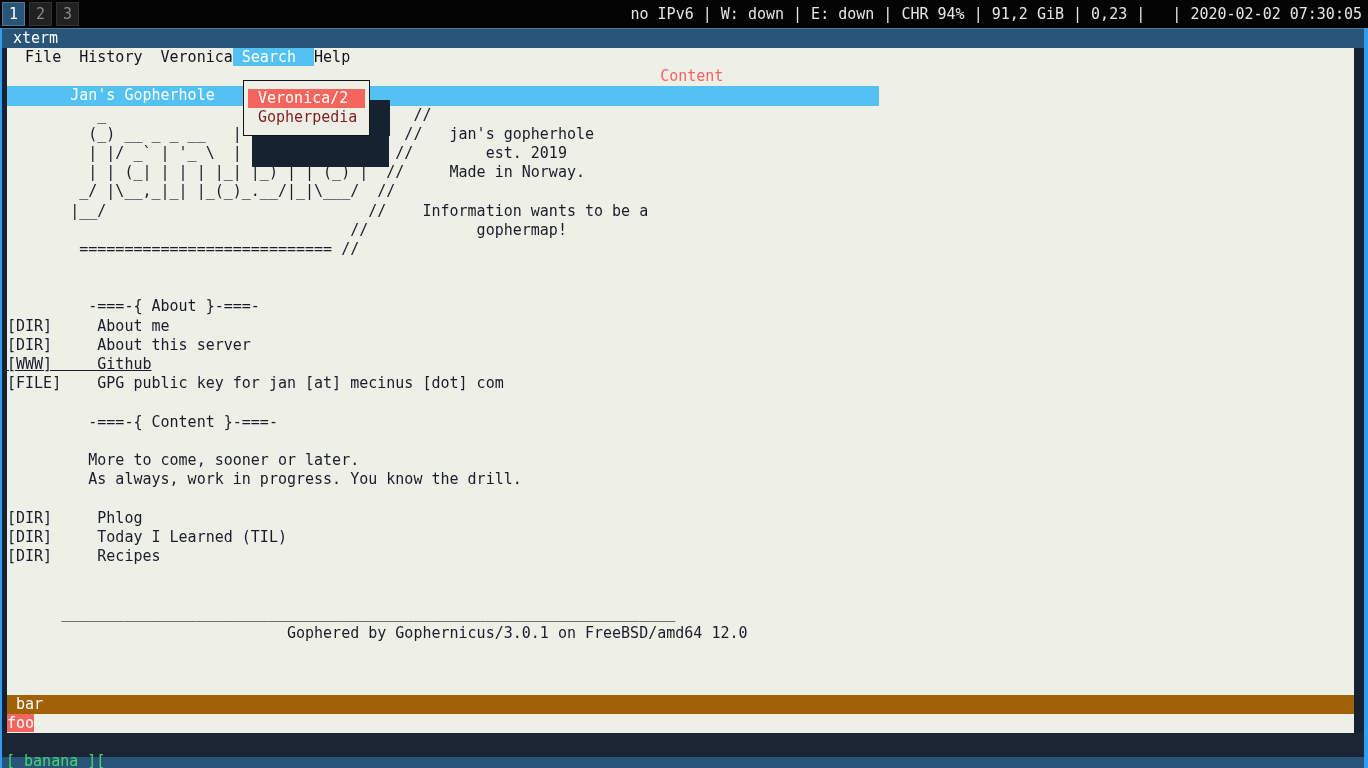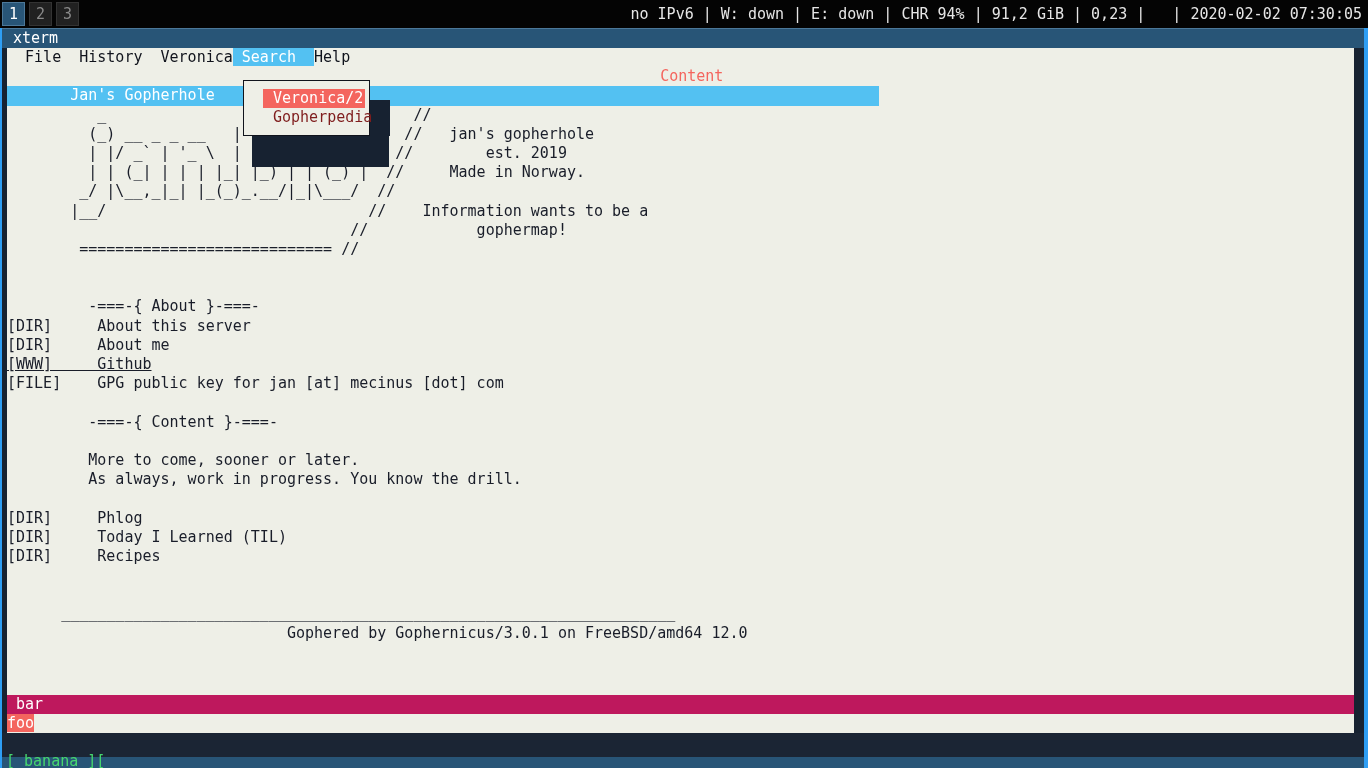--- a/index.html
+++ b/index.html
@@ -42,27 +42,27 @@
   .menu-row { color:#10131c; }
   .menu-active { background:#53c1f2; color:#ffffff; }
   
   .fragment { padding-left:71ch; color:#f4655e;margin-left:12px; }
   
   .page-titlebar { width:872px; background:#53c1f2; color:#ffffff; }
   .page-titlebar span { padding-left:7ch; }
   
   .link { text-decoration:underline; }
   
-  .hit-row { background:#be185d; color:#ffffff; }
+  .hit-row { background:#a16207; color:#ffffff; }
   .hit-row span { padding-left:1ch; }
   .hit { background:#f4655e; color:#ffffff; }
   
   .dropdown {
     position:absolute; left:236px; top:32px; width:127px; height:56px;
-    background:#eeefe7; border:1px solid #10131c; padding:8px 4px 0 19px; z-index:3;
+    background:#eeefe7; border:1px solid #10131c; padding:8px 4px 0 4px; z-index:3;
   }
   .dd-item { height:19.2px; line-height:19.2px; padding-left:10px; white-space:pre; color:#7f1d1d; }
   .dd-item.selected { background:#f4655e; color:#ffffff; }
   .shadow-bottom { position:absolute; left:245px; top:88px; width:137px; height:31px; background:#172231; z-index:2; }
   .shadow-right  { position:absolute; left:363px; top:52px; width:20px;  height:36px; background:#172231; z-index:2; }
   
   .tmux {
     height:24px; flex:none; background:#1b2534; position:relative;
     color:#dfe3e8; line-height:19px; white-space:pre;
   }
@@ -104,22 +104,22 @@
           <div class="line">        _/ |\__,_|_| |_(_)_.__/|_|\___/  //</div>
           <div class="line">       |__/                             //    Information wants to be a</div>
           <div class="line">                                      //            gophermap!</div>
           <div class="line">        ============================ //</div>
         </div>
 
       <div>
           <div class="line"></div>
           <div class="line"></div>
           <div class="line">         -===-{ About }-===-</div>
+          <div class="line">[DIR]     About me</div>
           <div class="line">[DIR]     About this server</div>
-          <div class="line">[DIR]     About me</div>
           <div class="line link">[WWW]     Github</div>
           <div class="line">[FILE]    GPG public key for jan [at] mecinus [dot] com</div>
           <div class="line"></div>
           <div class="line">         -===-{ Content }-===-</div>
           <div class="line"></div>
           <div class="line">         More to come, sooner or later.</div>
           <div class="line">         As always, work in progress. You know the drill.</div>
           <div class="line"></div>
           <div class="line">[DIR]     Phlog</div>
           <div class="line">[DIR]     Today I Learned (TIL)</div>

